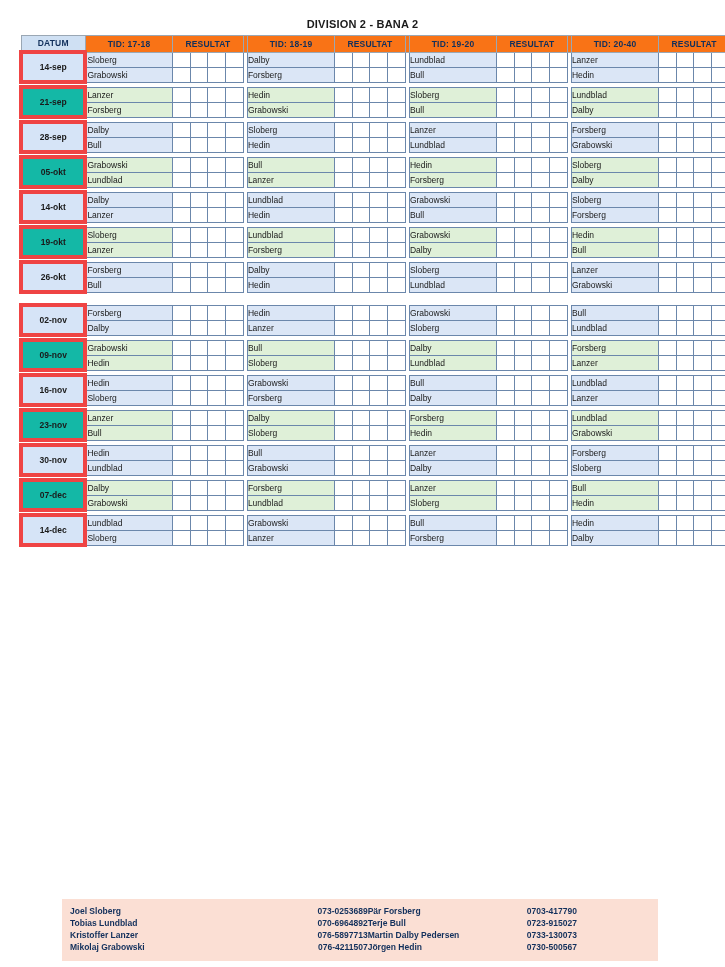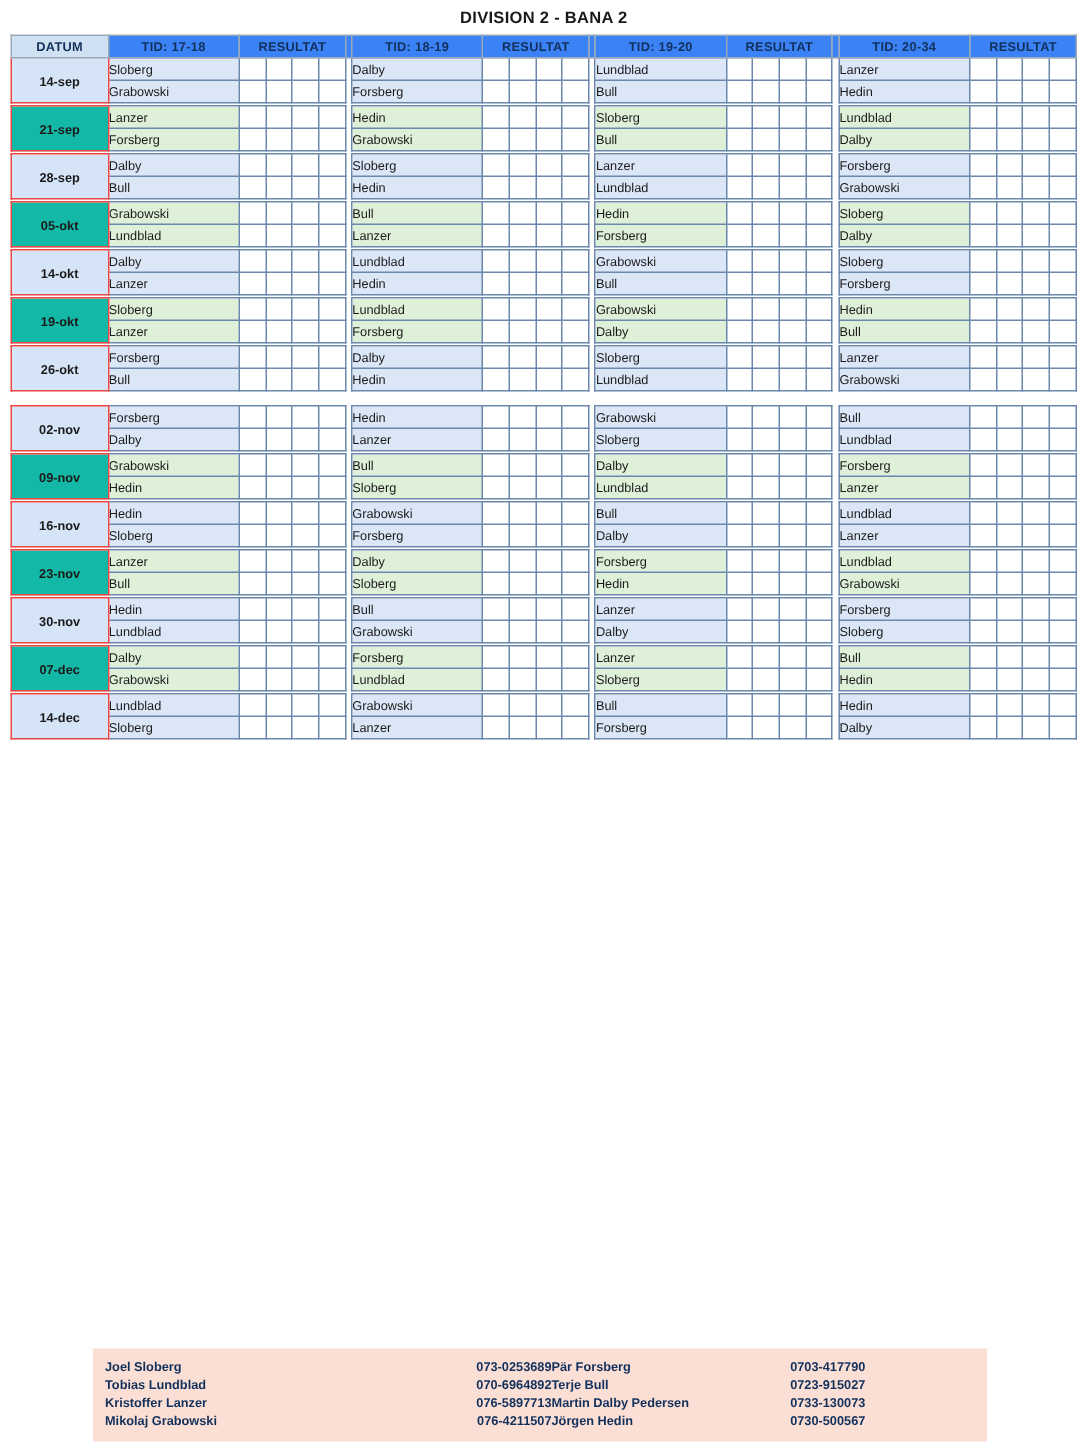--- a/index.html
+++ b/index.html
@@ -14,21 +14,21 @@
     font-size: 9px;
     color: #1a1a1a;
     position: relative;
     overflow: hidden;
   }
   .page {
     width: 725px;
     height: 967px;
     position: relative;
     box-sizing: border-box;
-    padding: 0;
+    padding: 12px;
   }
   .title {
     text-align: center;
     font-weight: bold;
     font-size: 11px;
     letter-spacing: 0.2px;
     padding: 6px 0 5px 0;
   }
   table.sched {
     border-collapse: collapse;
@@ -36,21 +36,21 @@
     margin: 0 7px;
     table-layout: fixed;
   }
   table.sched td, table.sched th {
     padding: 0;
     margin: 0;
   }
   
   .hdr td {
     border: 1px solid #9aa7b4;
-    background: #3b82f6;
+    background: #f97316;
     font-size: 8.5px;
     font-weight: bold;
     text-align: center;
     height: 14px;
     color: #12305c;
     letter-spacing: 0.2px;
   }
   .hdr td.datum-h {
     background: #cfe0f3;
     margin-top: 38px;
@@ -59,21 +59,21 @@
   col.c-date { width: 62px; }
   col.c-name { width: 84px; }
   col.c-res  { width: 17px; }
   col.c-gap  { width: 4px; }
 
   .datecell {
     text-align: center;
     font-weight: bold;
     font-size: 8.5px;
     vertical-align: middle;
-    border: 1px solid #ef4444;
+    border: 4px solid #ef4444;
   }
   .datecell.blue { background: #d6e4f7; }
   .datecell.green { background: #14b8a6; }
 
   .namecell {
     border: 1px solid #6b87ab;
     font-size: 8.5px;
     padding-left: 3px;
     height: 14px;
     vertical-align: middle;
@@ -170,21 +170,21 @@
         <td class="datum-h">DATUM</td>
         <td>TID: 17-18</td>
         <td colspan="4">RESULTAT</td>
         <td class="gapcell"></td>
         <td>TID: 18-19</td>
         <td colspan="4">RESULTAT</td>
         <td class="gapcell"></td>
         <td>TID: 19-20</td>
         <td colspan="4">RESULTAT</td>
         <td class="gapcell"></td>
-        <td>TID: 20-34</td>
+        <td>TID: 20-40</td>
         <td colspan="4">RESULTAT</td>
       </tr>
     <tr>
           <td class="datecell blue" rowspan="2">14-sep</td>
           <td class="namecell blue">Sloberg</td>
           <td class="rescell blue"></td>
           <td class="rescell blue"></td>
           <td class="rescell blue"></td>
           <td class="rescell blue"></td>
           <td class="gapcell"></td>

